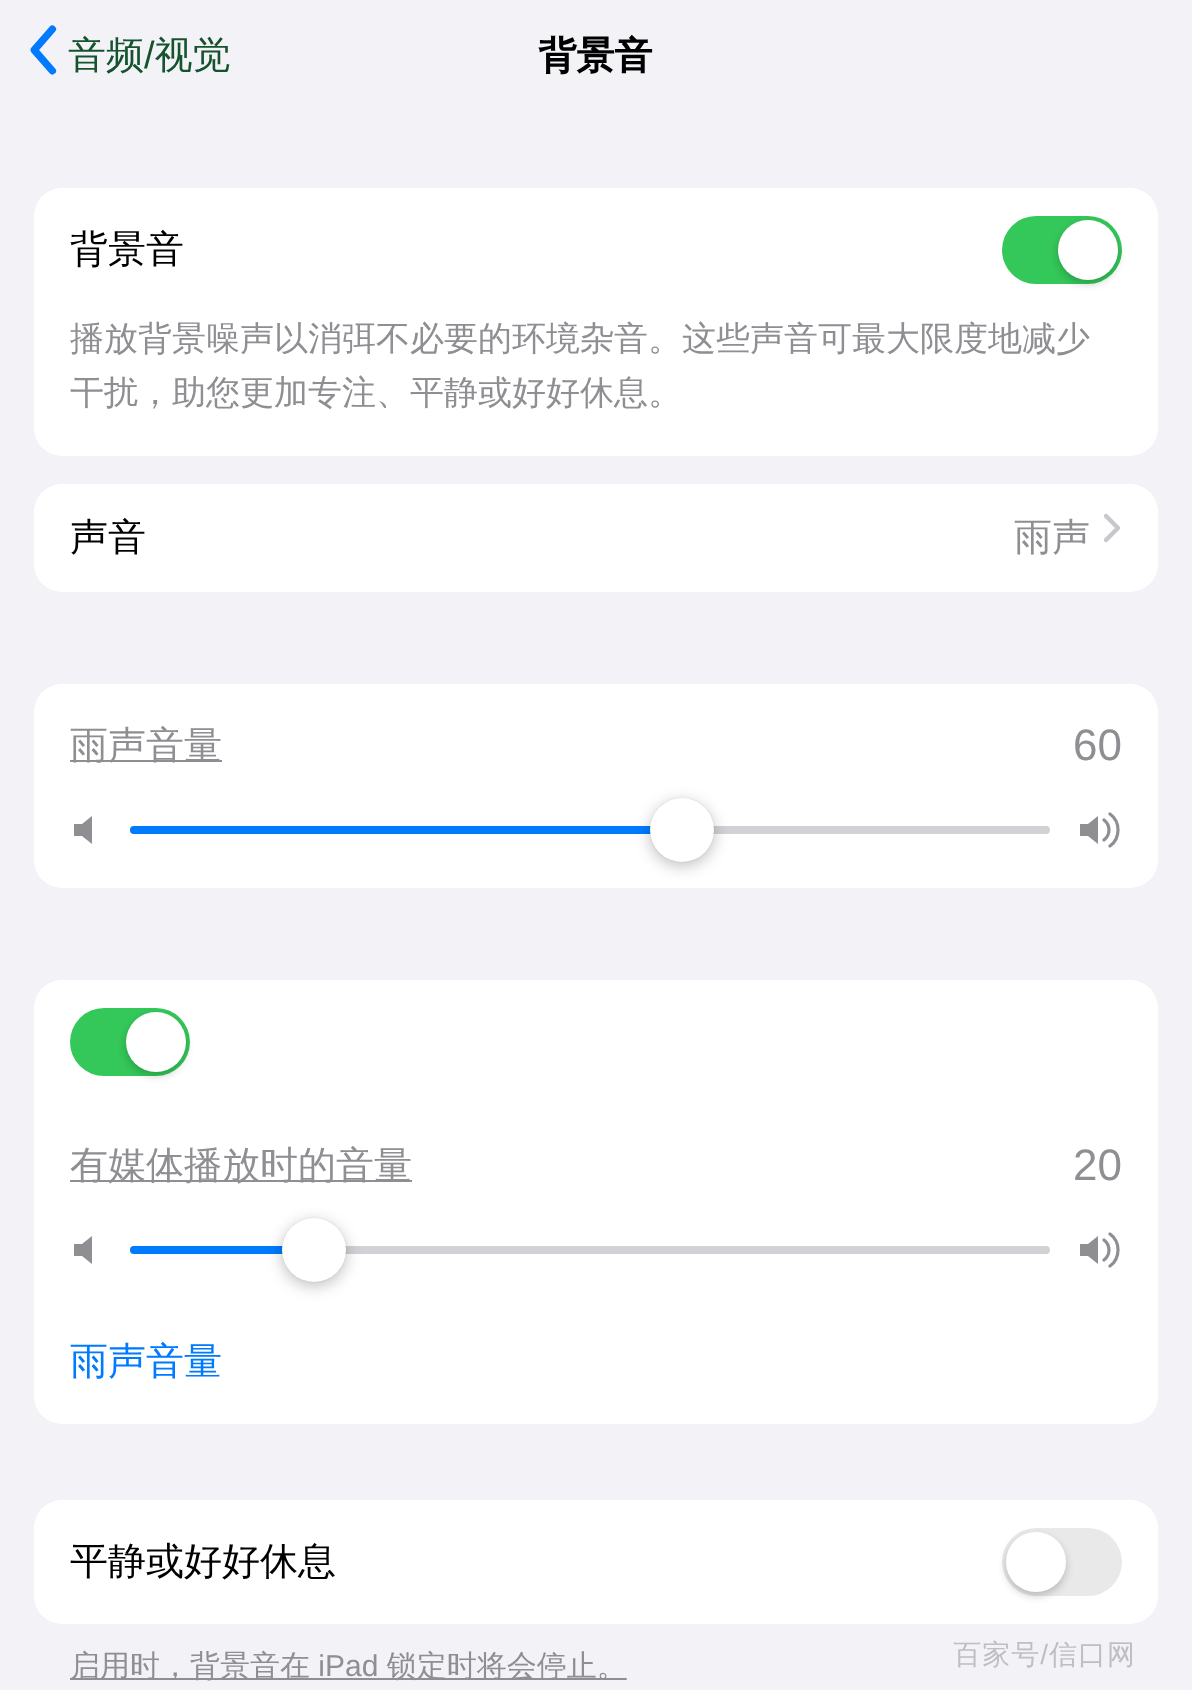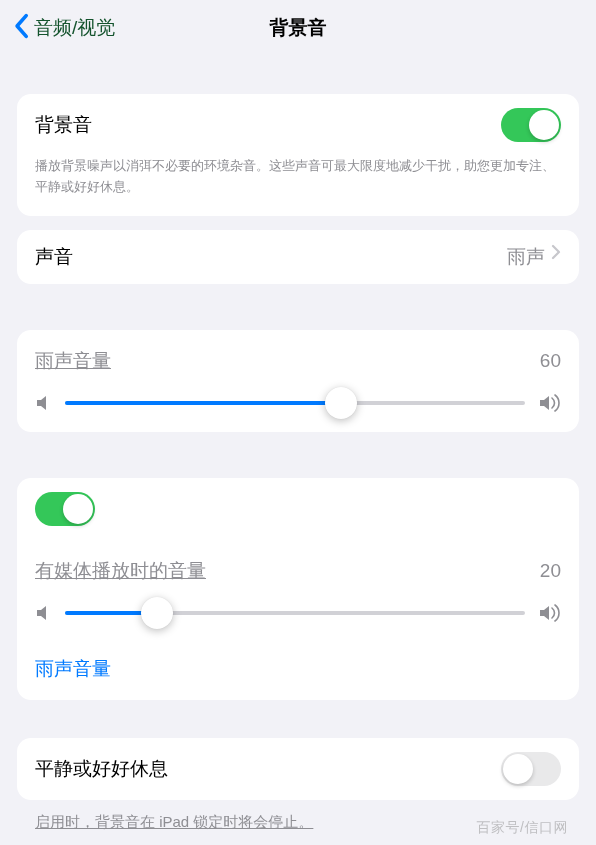--- a/index.html
+++ b/index.html
@@ -55,21 +55,21 @@
       padding: 14px 18px;
       min-height: 52px;
     }
     .row-label {
       font-size: 19px;
       color: #000;
       font-weight: 500;
     }
     .desc {
       padding: 0 18px 18px;
-      font-size: 13px;
+      font-size: 17px;
       color: #8e8e93;
       line-height: 1.6;
     }
     .footer-desc {
       padding: 10px 18px 0;
       font-size: 15px;
       color: #8e8e93;
       line-height: 1.6;
       text-decoration: underline;
     }
@@ -115,21 +115,21 @@
       justify-content: space-between;
       align-items: center;
       margin-bottom: 20px;
     }
     .slider-label {
       font-size: 19px;
       color: #8e8e93;
       text-decoration: underline;
     }
     .slider-value {
-      font-size: 19px;
+      font-size: 22px;
       color: #8e8e93;
     }
     .slider-row-ctrl {
       display: flex;
       align-items: center;
       gap: 14px;
     }
     .vol-icon { color: #8e8e93; flex-shrink:0; display:flex; }
     .track {
       flex: 1;

